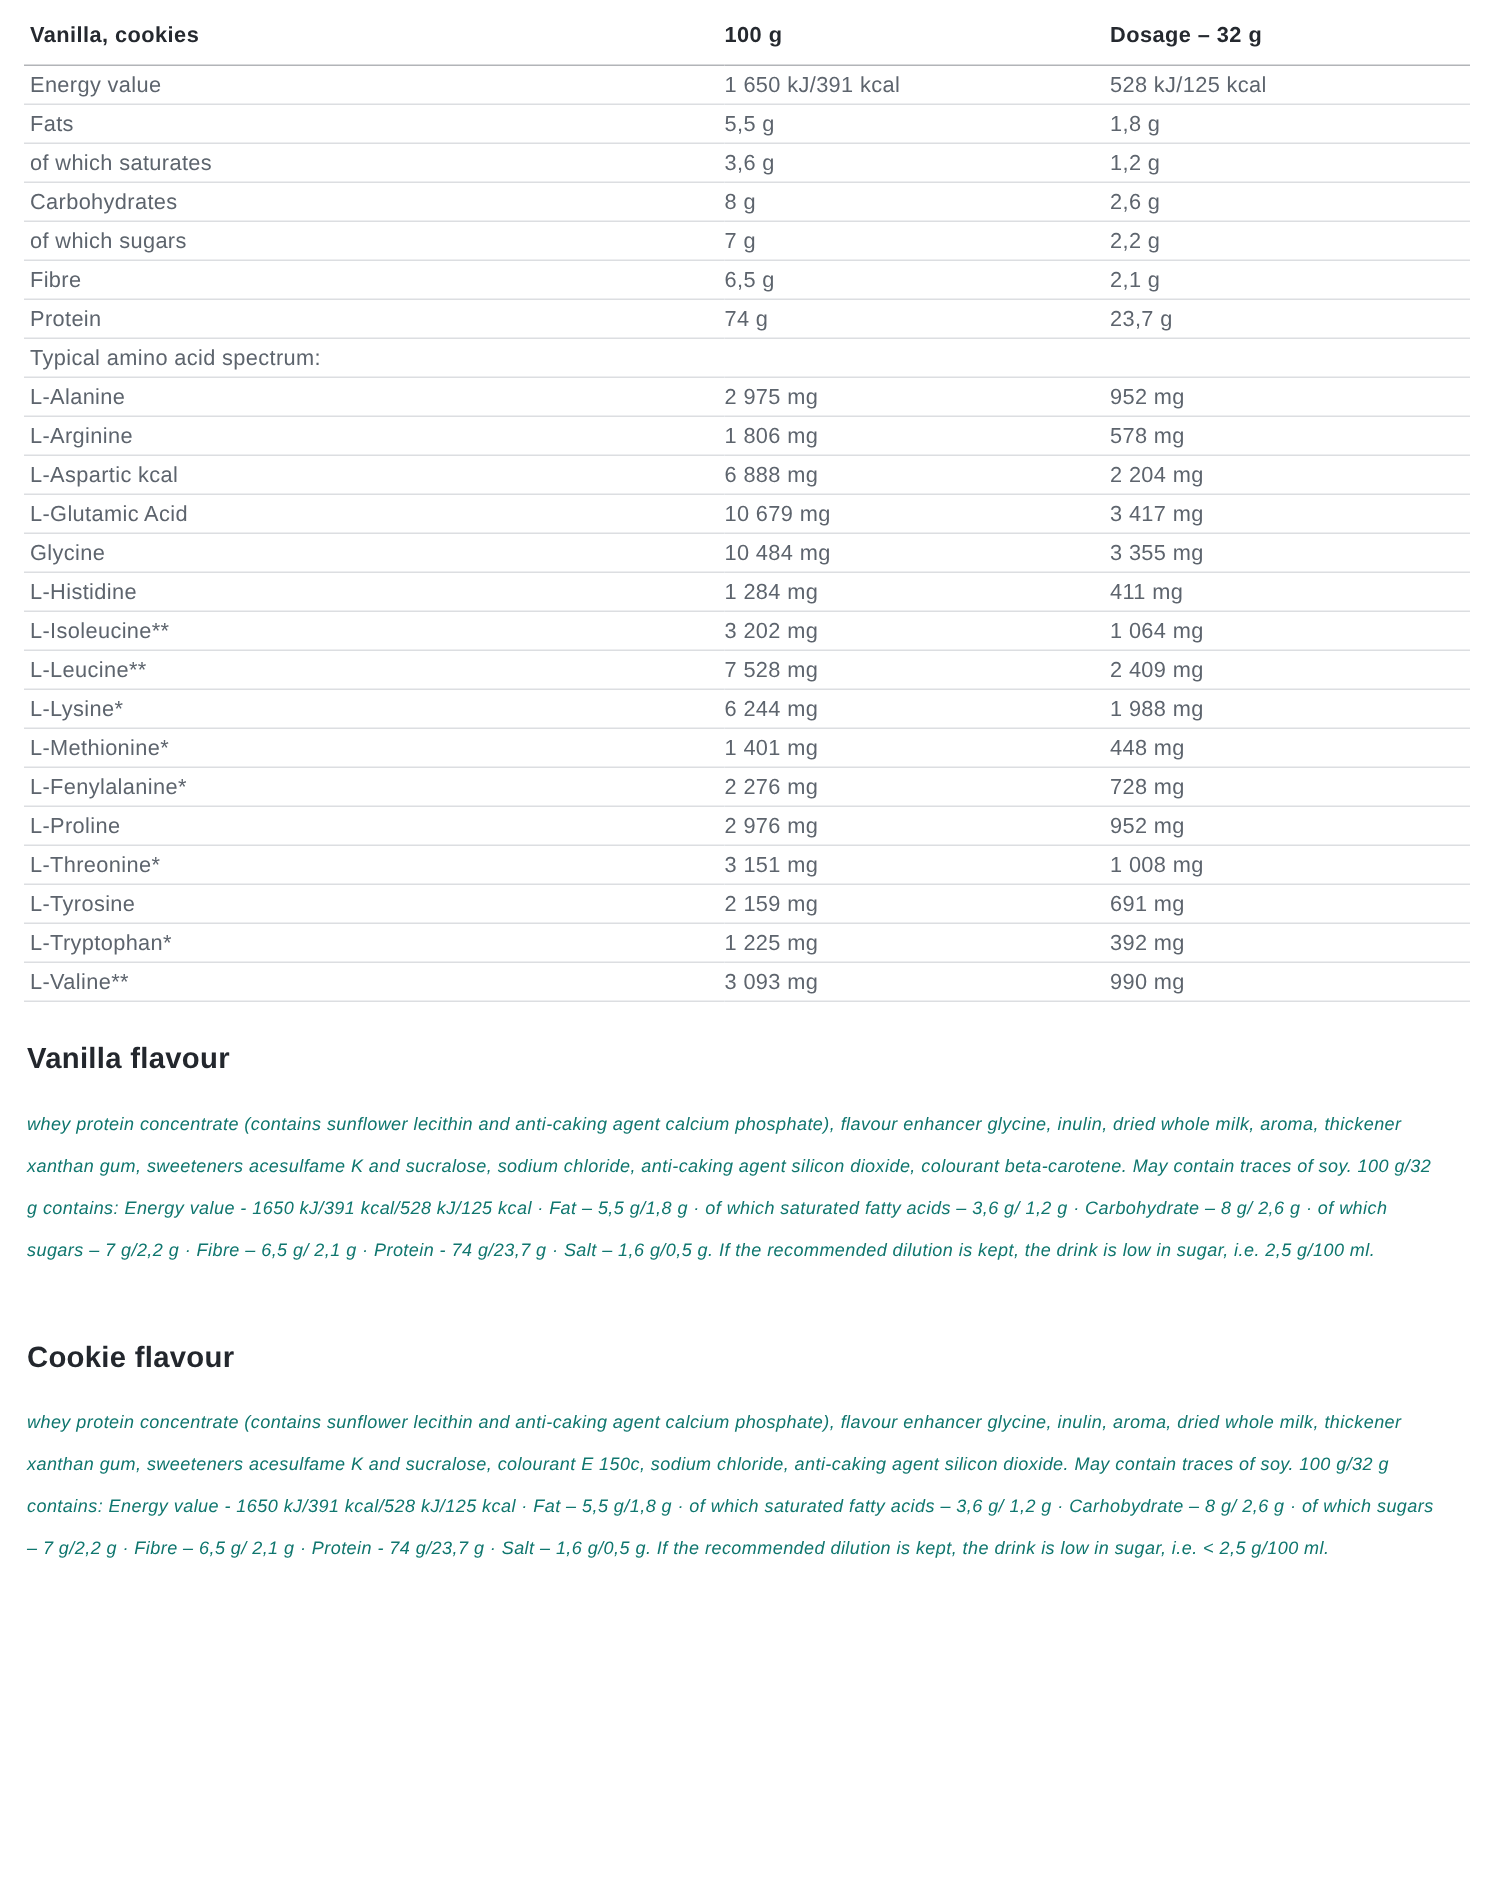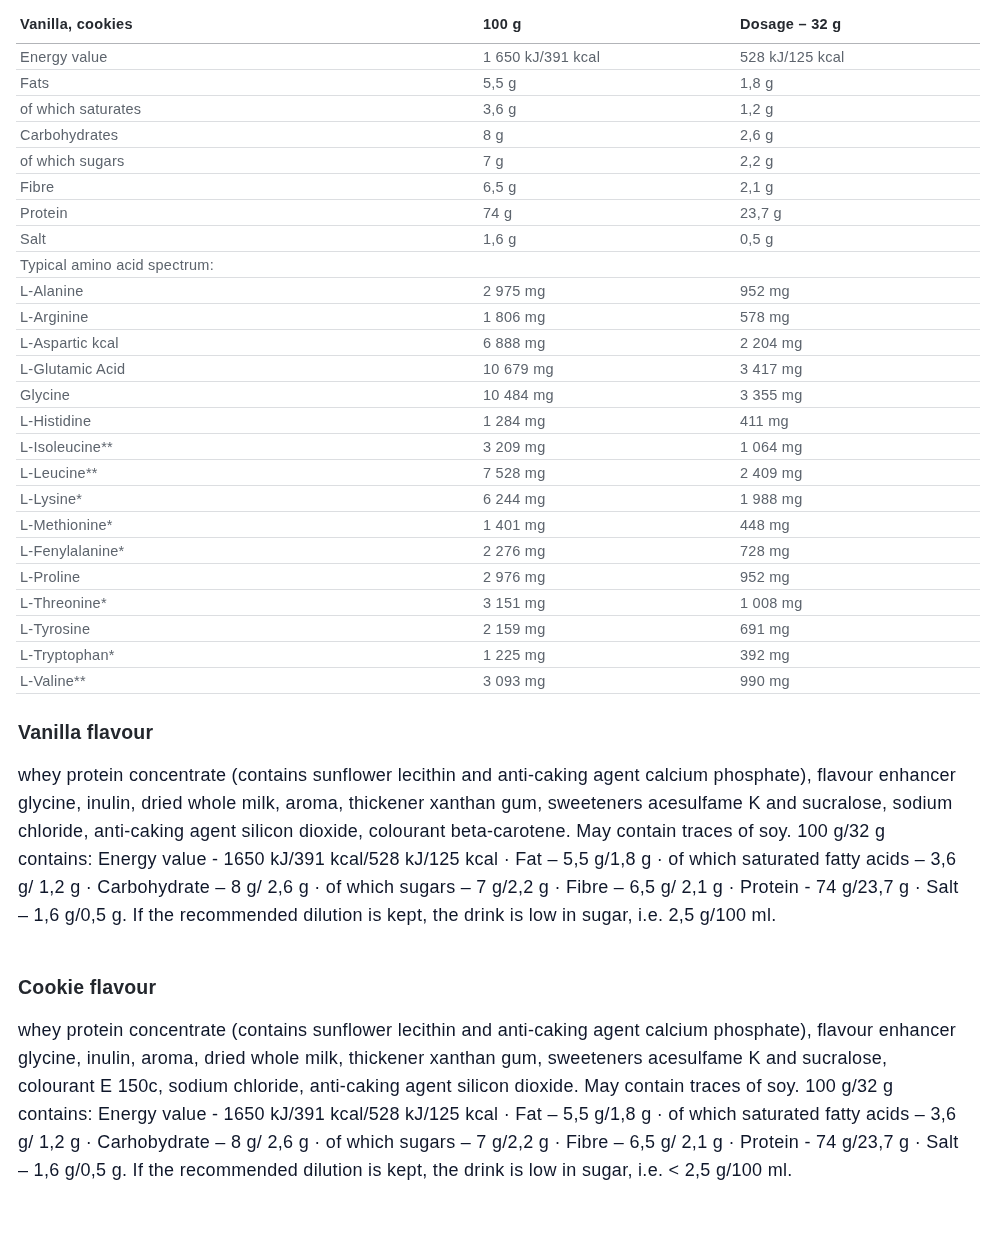--- a/index.html
+++ b/index.html
@@ -56,28 +56,29 @@
   .section-heading {
     font-size: 19.5px;
     font-weight: 700;
     color: #23272d;
     letter-spacing: .2px;
     margin: 27px 0 17px 0;
     padding-left: 2px;
   }
   .section-heading.second { margin-top: 47px; }
   .section-body {
-    font-size: 18px;
+    font-size: 12px;
     font-weight: 400;
-    color: #0f172a;
+    color: #0f766e;
     letter-spacing: .3px;
     line-height: 28px;
     margin: 0;
     padding-left: 2px;
     max-width: 948px;
+    font-style: italic;
   }
 </style>
 </head>
 <body>
 
 <div class="wrap">
 
   <table class="nutri">
     <colgroup>
       <col class="c1">
@@ -121,25 +122,20 @@
           <td class="first">Fibre</td>
           <td>6,5 g</td>
           <td>2,1 g</td>
         </tr>
         <tr>
           <td class="first">Protein</td>
           <td>74 g</td>
           <td>23,7 g</td>
         </tr>
         <tr>
-          <td class="first">Salt</td>
-          <td>1,6 g</td>
-          <td>0,5 g</td>
-        </tr>
-        <tr>
           <td colspan="3" class="first">Typical amino acid spectrum:</td>
         </tr>
         <tr>
           <td class="first">L-Alanine</td>
           <td>2 975 mg</td>
           <td>952 mg</td>
         </tr>
         <tr>
           <td class="first">L-Arginine</td>
           <td>1 806 mg</td>
@@ -160,21 +156,21 @@
           <td>10 484 mg</td>
           <td>3 355 mg</td>
         </tr>
         <tr>
           <td class="first">L-Histidine</td>
           <td>1 284 mg</td>
           <td>411 mg</td>
         </tr>
         <tr>
           <td class="first">L-Isoleucine**</td>
-          <td>3 209 mg</td>
+          <td>3 202 mg</td>
           <td>1 064 mg</td>
         </tr>
         <tr>
           <td class="first">L-Leucine**</td>
           <td>7 528 mg</td>
           <td>2 409 mg</td>
         </tr>
         <tr>
           <td class="first">L-Lysine*</td>
           <td>6 244 mg</td>

